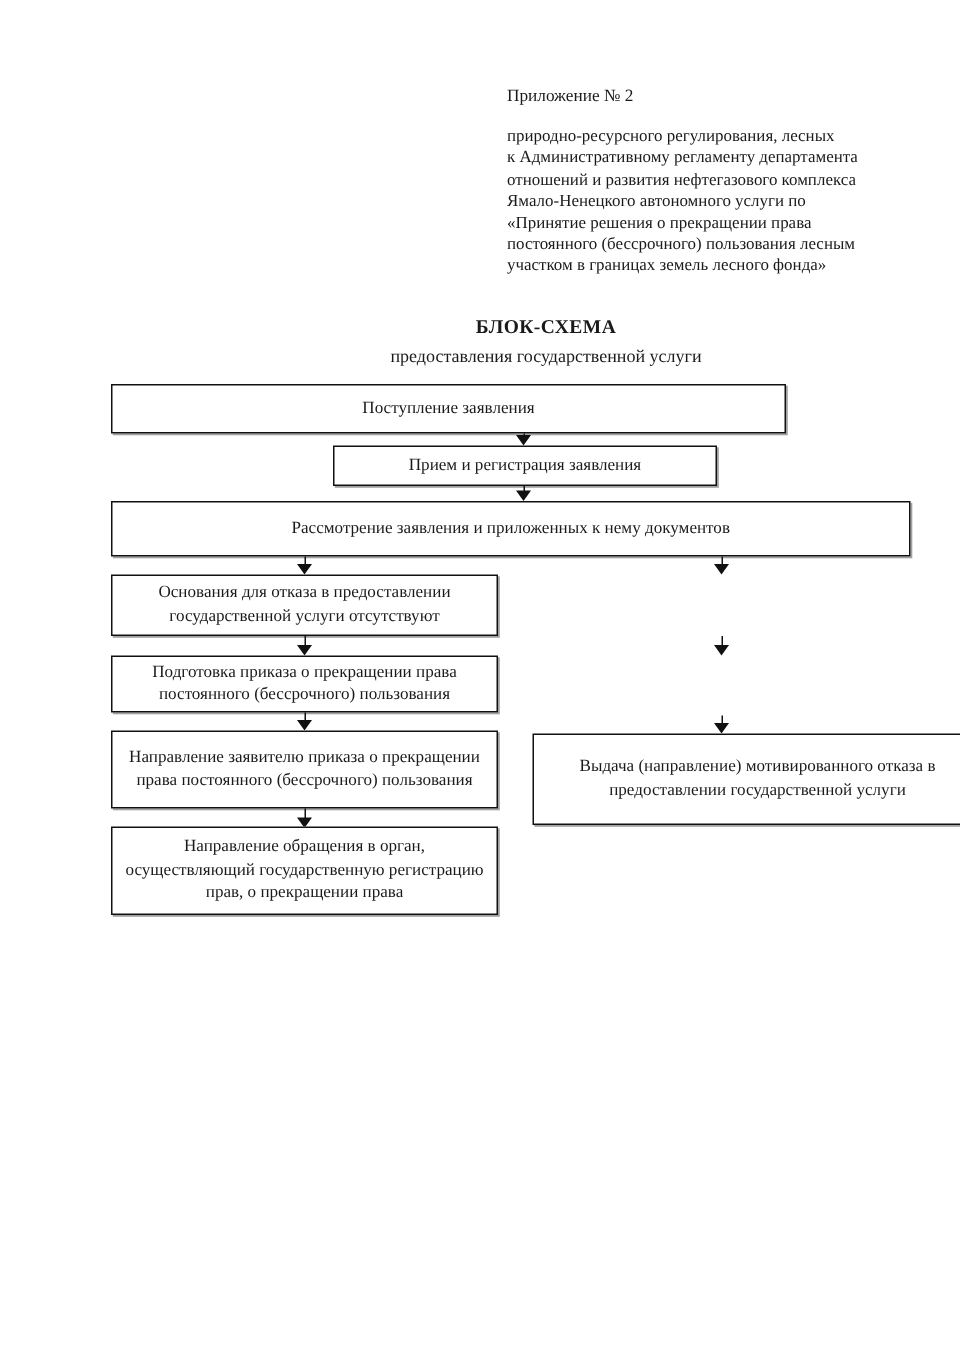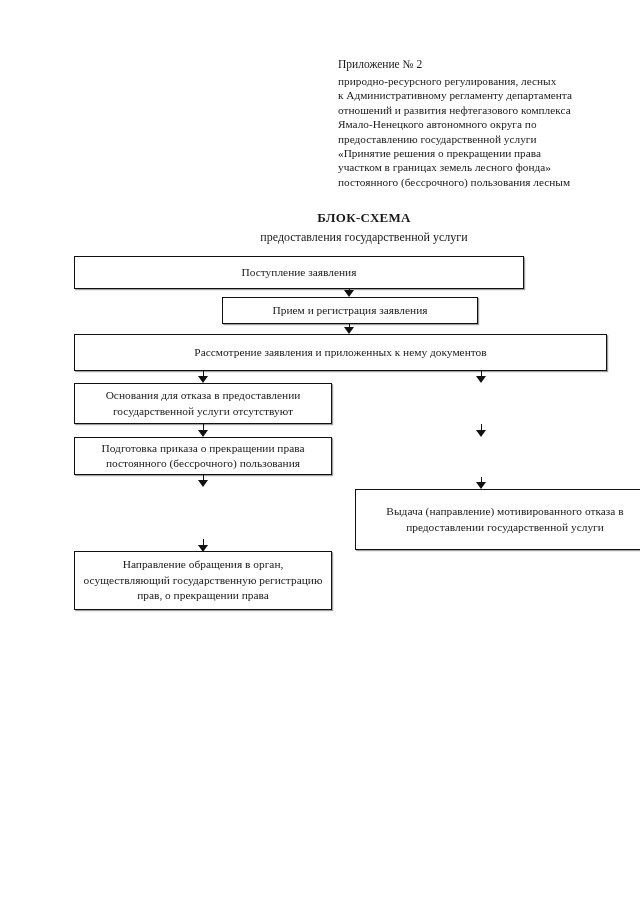--- a/index.html
+++ b/index.html
@@ -19,21 +19,21 @@
   
   #header-block {
     position: absolute;
     left: 338px;
     top: 57px;
     width: 250px;
   }
   #appendix-number {
     font-size: 11.5px;
     line-height: 15px;
-    margin-bottom: 2px;
+    margin-bottom: 12px;
     white-space: nowrap;
   }
   #appendix-ref {
     font-size: 11.3px;
     line-height: 14.4px;
     text-align: left;
   }
   #appendix-ref .ln { display: block; }
 
   
@@ -106,25 +106,24 @@
 </style>
 </head>
 <body>
 
 <div id="header-block">
   <div id="appendix-number">Приложение № 2</div>
   <div id="appendix-ref">
     <span class="ln">природно-ресурсного регулирования, лесных</span>
     <span class="ln">к Административному регламенту департамента</span>
     <span class="ln">отношений и развития нефтегазового комплекса</span>
-    <span class="ln">Ямало-Ненецкого автономного округа по</span>
-    <span class="ln">предоставлению государственной услуги</span>
+    <span class="ln">Ямало-Ненецкого автономного услуги по</span>
     <span class="ln">«Принятие решения о прекращении права</span>
+    <span class="ln">постоянного (бессрочного) пользования лесным</span>
     <span class="ln">участком в границах земель лесного фонда»</span>
-    <span class="ln">постоянного (бессрочного) пользования лесным</span>
   </div>
 </div>
 
 <div id="title-block">
   <div id="doc-title">БЛОК-СХЕМА</div>
   <div id="doc-subtitle">предоставления государственной услуги</div>
 </div>
 
 <div id="flowchart">
 
@@ -183,20 +182,23 @@
   <div class="arrow" style="left:198px; top:475px; height:12px;">
     <div class="shaft" style="height:6px;"></div>
     <div class="head" style="top:5px;"></div>
   </div>
 
   <div class="arrow" style="left:476px; top:477px; height:12px;">
     <div class="shaft" style="height:6px;"></div>
     <div class="head" style="top:5px;"></div>
   </div>
 
+  <div class="node" style="left:74px; top:487px; width:258px; height:52px;">
+    <span>Направление заявителю приказа о прекращении права постоянного (бессрочного) пользования</span>
+  </div>
 
   <div class="node" style="left:355px; top:489px; width:300px; height:61px;">
     <span>Выдача (направление) мотивированного отказа в предоставлении государственной услуги</span>
   </div>
 
   <div class="arrow" style="left:198px; top:539px; height:13px;">
     <div class="shaft" style="height:7px;"></div>
     <div class="head" style="top:6px;"></div>
   </div>
 

